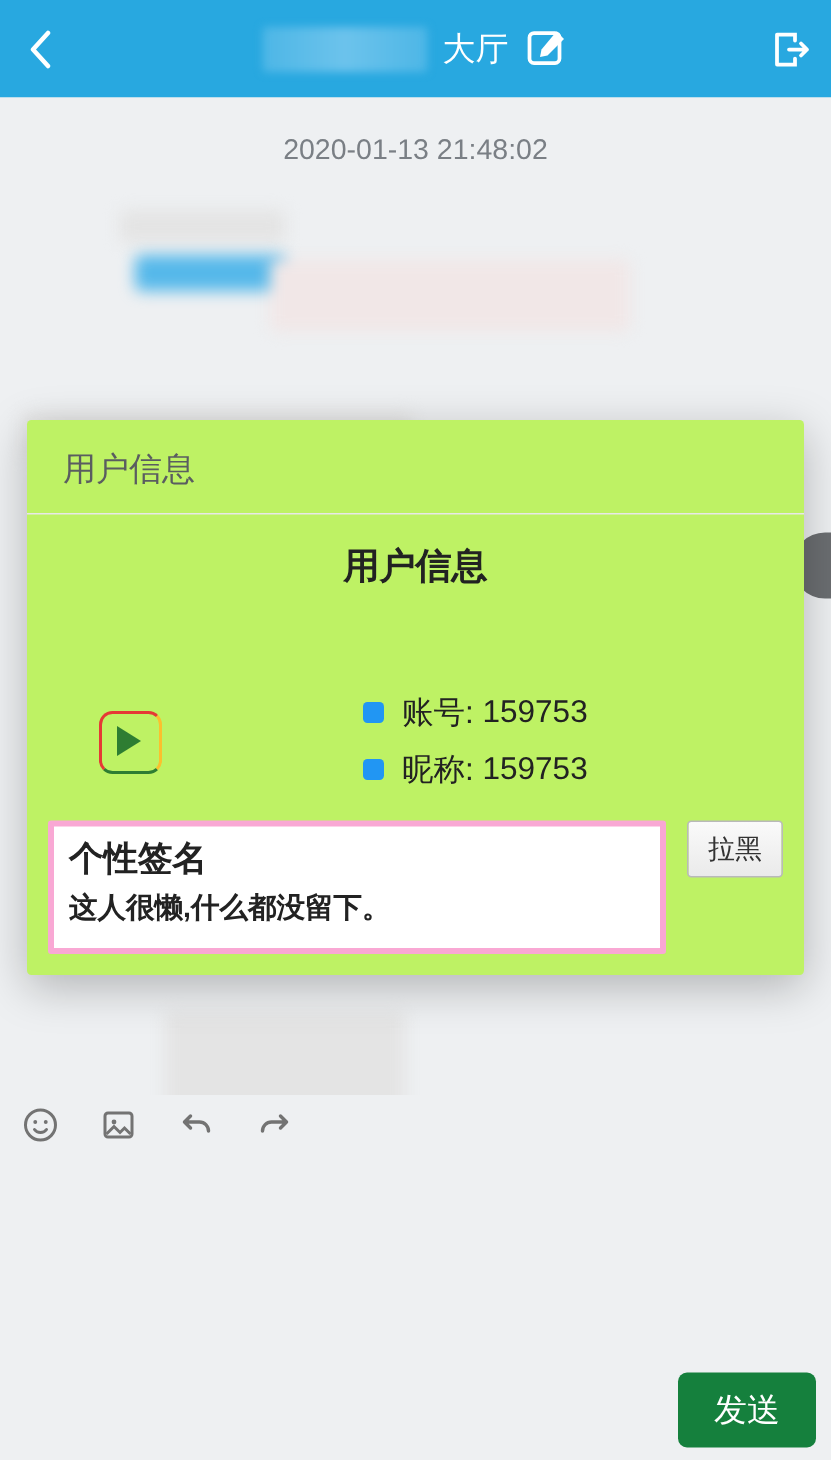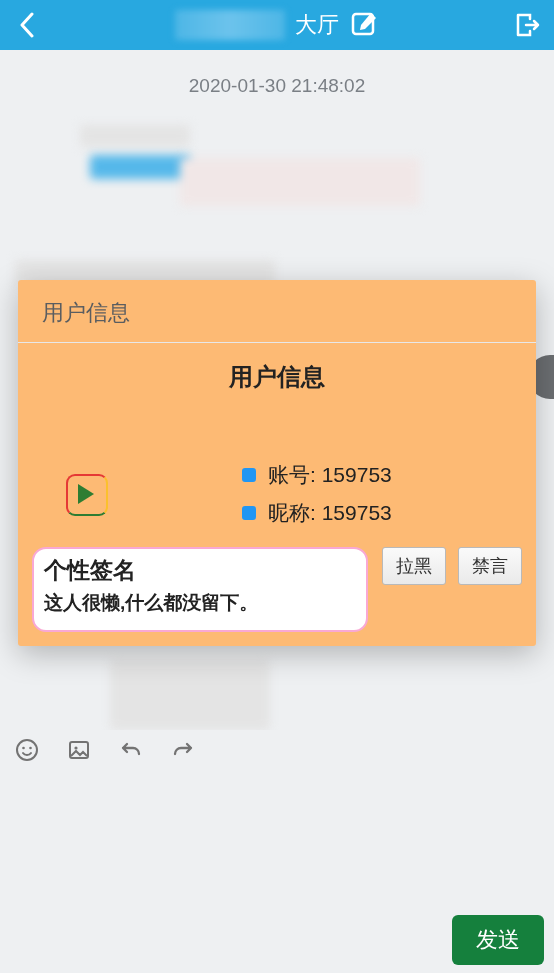--- a/index.html
+++ b/index.html
@@ -1,21 +1,21 @@
 <!DOCTYPE html>
 <html><head>
 <meta charset="utf-8">
 <style>
   * { box-sizing: border-box; margin: 0; padding: 0; }
   html, body { width: 554px; height: 973px; overflow: hidden; font-family: "Microsoft YaHei", Arial, sans-serif; }
   body { background: #eef0f2; position: relative; }
 
   
   .topbar {
-    height: 50px;
+    height: 65px;
     background: #28a8e0;
     display: flex;
     align-items: center;
     justify-content: space-between;
     padding: 0 12px;
     color: #fff;
     gap: 40px;
   }
   .topbar .title {
     flex: 1;
@@ -54,21 +54,21 @@
     filter: blur(5px);
     border-radius: 4px;
   }
 
   
   .modal {
     position: absolute;
     left: 18px;
     top: 280px;
     width: 518px;
-    background: #fdba74;
+    background: #bef264;
     border-radius: 3px;
     box-shadow: 0 8px 30px rgba(0,0,0,0.25);
     z-index: 100;
     padding-bottom: 14px;
   }
   .modal-header {
     padding: 18px 24px 14px;
     font-size: 22px;
     color: #5a5d60;
     border-bottom: 1px solid #e8e8e8;
@@ -135,28 +135,28 @@
     border-radius: 2px;
   }
   .modal-footer {
     display: flex;
     gap: 14px;
     padding: 10px 14px 0;
     align-items: flex-start;
   }
   .sig-box {
     flex: 1;
-    border: 2px solid #f9a8d4;
-    border-radius: 14px;
+    border: 4px solid #f9a8d4;
+    border-radius: 2px;
     padding: 6px 10px 14px;
     background: #fff;
   }
   .sig-title { font-size: 23px; font-weight: 700; color: #222; margin-bottom: 4px; }
   .sig-text  { font-size: 19px; color: #222; font-weight: bold; }
-  .action-col { display: flex; flex-direction: row; gap: 12px; align-items: flex-end; }
+  .action-col { display: flex; flex-direction: column; gap: 0; align-items: flex-end; }
   .mini-btn {
     width: 64px;
     padding: 6px 0;
     background: linear-gradient(#fafafa,#eaeaea);
     border: 1px solid #b9b9b9;
     border-radius: 3px;
     font-size: 18px;
     color: #333;
     text-align: center;
     cursor: pointer;
@@ -229,21 +229,21 @@
   </div>
   <div class="icon-btn">
     <svg width="26" height="26" viewBox="0 0 26 26" fill="none">
         <path d="M4 3h12v4M4 23h12v-4M4 3v20" stroke="#fff" stroke-width="2.5" stroke-linecap="round"></path>
         <path d="M12 13h12m0 0-4-4m4 4-4 4" stroke="#fff" stroke-width="2.5" stroke-linecap="round" stroke-linejoin="round"></path>
       </svg>
   </div>
 </div>
 
 <div class="chat">
-  <div class="timestamp">2020-01-30 21:48:02</div>
+  <div class="timestamp">2020-01-13 21:48:02</div>
   <div class="blurred-msg" style="left:80px;top:75px;width:110px;height:22px;"></div>
   <div class="blurred-msg" style="left:90px;top:105px;width:100px;height:24px;background:#55b8ea;"></div>
   <div class="blurred-msg" style="left:180px;top:108px;width:240px;height:48px;background:#f1e7e7;"></div>
   <div class="blurred-msg" style="left:15px;top:210px;width:260px;height:30px;"></div>
   <div class="blurred-msg" style="left:110px;top:610px;width:160px;height:70px;"></div>
 </div>
 
 <div class="peek-avatar"></div>
 
 <div class="modal">
@@ -270,21 +270,20 @@
       </div>
     </div>
   </div>
   <div class="modal-footer">
     <div class="sig-box">
       <div class="sig-title">个性签名</div>
       <div class="sig-text">这人很懒,什么都没留下。</div>
     </div>
     <div class="action-col">
       <button class="mini-btn">拉黑</button>
-      <button class="mini-btn">禁言</button>
     </div>
   </div>
 </div>
 
 <div class="toolbar">
   <div class="tool-icon">
     <svg width="24" height="24" viewBox="0 0 24 24" fill="none">
         <circle cx="12" cy="12" r="10" stroke="#737373" stroke-width="2"></circle>
         <circle cx="8.5" cy="10" r="1.3" fill="#737373"></circle>
         <circle cx="15.5" cy="10" r="1.3" fill="#737373"></circle>

